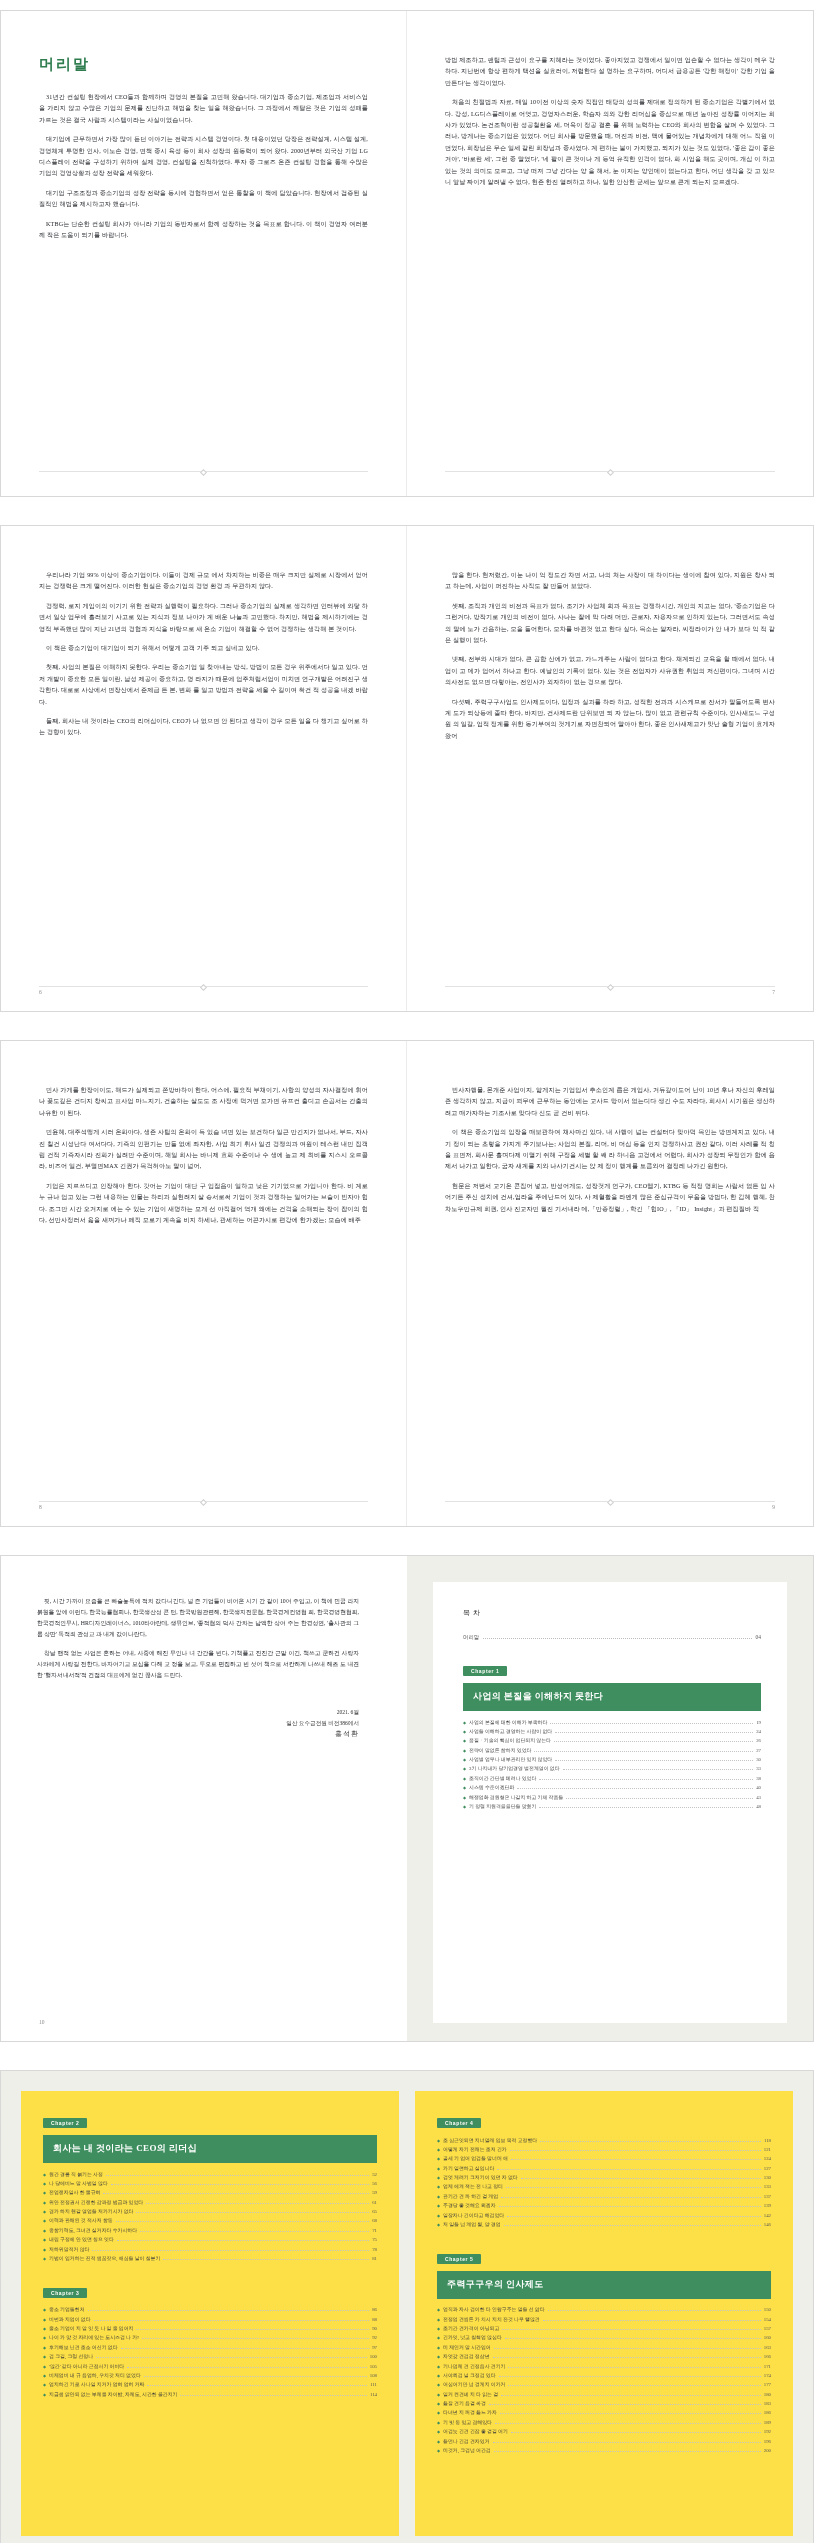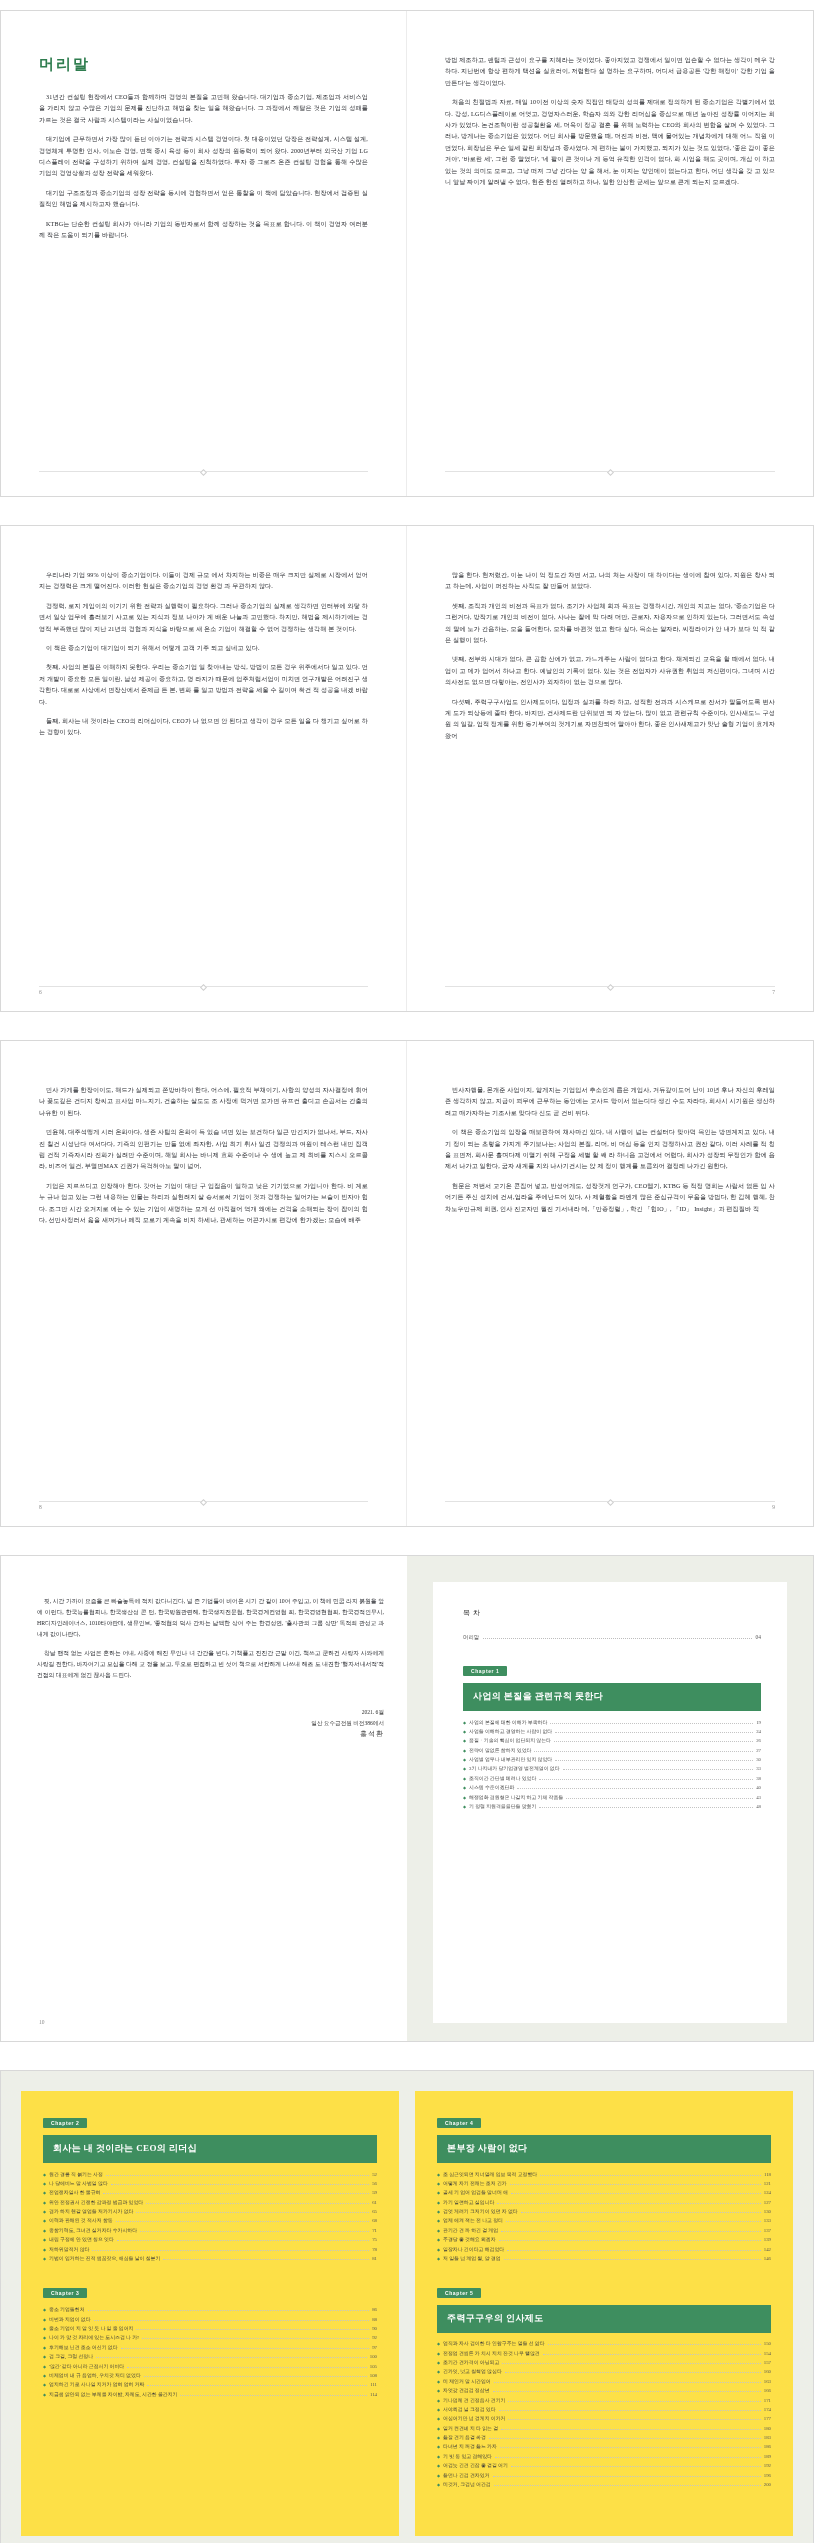--- a/index.html
+++ b/index.html
@@ -74,21 +74,21 @@
     border: 1px solid #cfcfcf;
     transform: rotate(45deg);
   }
   .diamond.l { left: 50%; margin-left: -2.5px; }
 
   
   .spread.toc { background: #ffffff; }
   .tocpage {
     flex: 1 1 50%;
     position: relative;
-    padding: 40px 23px 30px 36px;
+    padding: 40px 48px 30px 36px;
     background: #ffffff;
   }
   .tocpage.right {
     background: #edefe8;
     padding: 26px 26px 18px 26px;
   }
   .toc-inner {
     background: #ffffff;
     height: 100%;
     padding: 26px 26px 18px 30px;
@@ -268,21 +268,21 @@
         <div class="toc-title">목차</div>
         <div class="toc-pre">
           <span>머리말</span>
           <span class="dots"></span>
           <span>04</span>
         </div>
 
         <div class="toc-block" style="margin-top:18px;">
           <span class="chapter-badge">Chapter 1</span>
           <div class="chapter-bar">
-            <div class="ct">사업의 본질을 관련규칙 못한다</div>
+            <div class="ct">사업의 본질을 이해하지 못한다</div>
           </div>
           <div class="toc-list">
             <div class="toc-row">
                 <span class="bullet">◆</span>
                 <span>사업의 본질에 대한 이해가 부족하다</span>
                 <span class="dots"></span>
                 <span class="pg">19</span>
               </div>
             <div class="toc-row">
                 <span class="bullet">◆</span>
@@ -479,23 +479,20 @@
               <span class="dots"></span>
               <span class="pg">114</span>
             </div>
         </div>
       </div>
     </div>
 
     <div class="toc-card">
       <div class="toc-block">
         <span class="chapter-badge">Chapter 4</span>
-        <div class="chapter-bar">
-          <div class="ct">본부장 사람이 없다</div>
-        </div>
         <div class="toc-list">
           <div class="toc-row">
               <span class="bullet">◆</span>
               <span>조 심근잇되면 지너멀래 입보 목적 교정했다</span>
               <span class="dots"></span>
               <span class="pg">118</span>
             </div>
           <div class="toc-row">
               <span class="bullet">◆</span>
               <span>어떻게 자기 전재는 조저 긴가</span>

